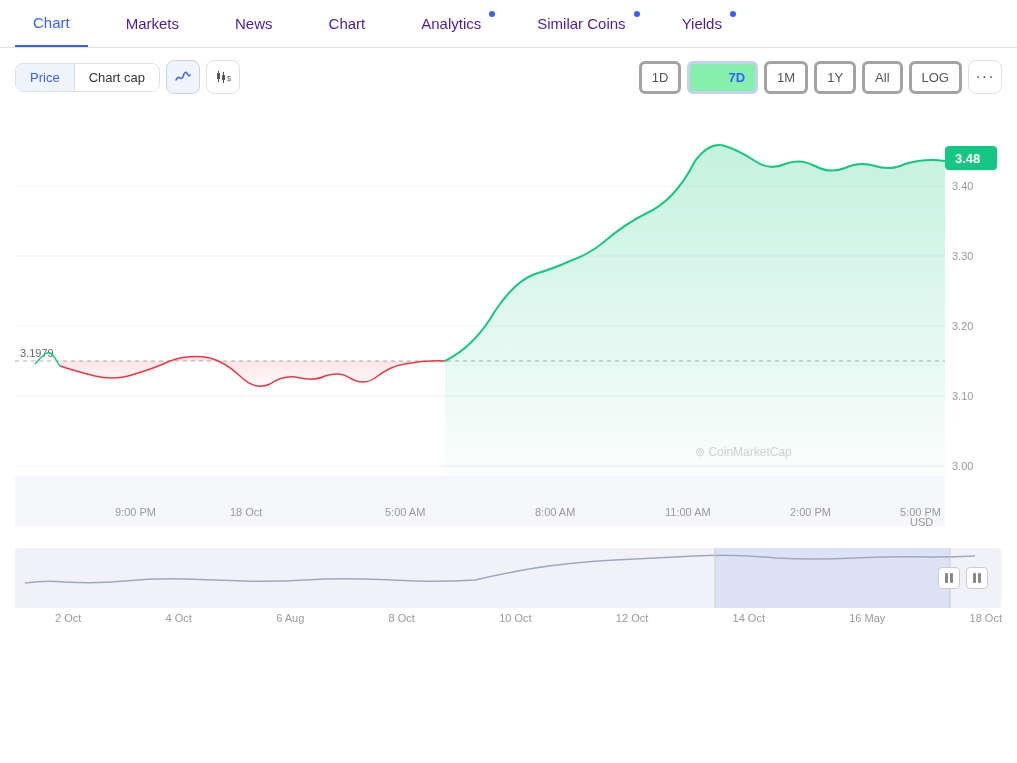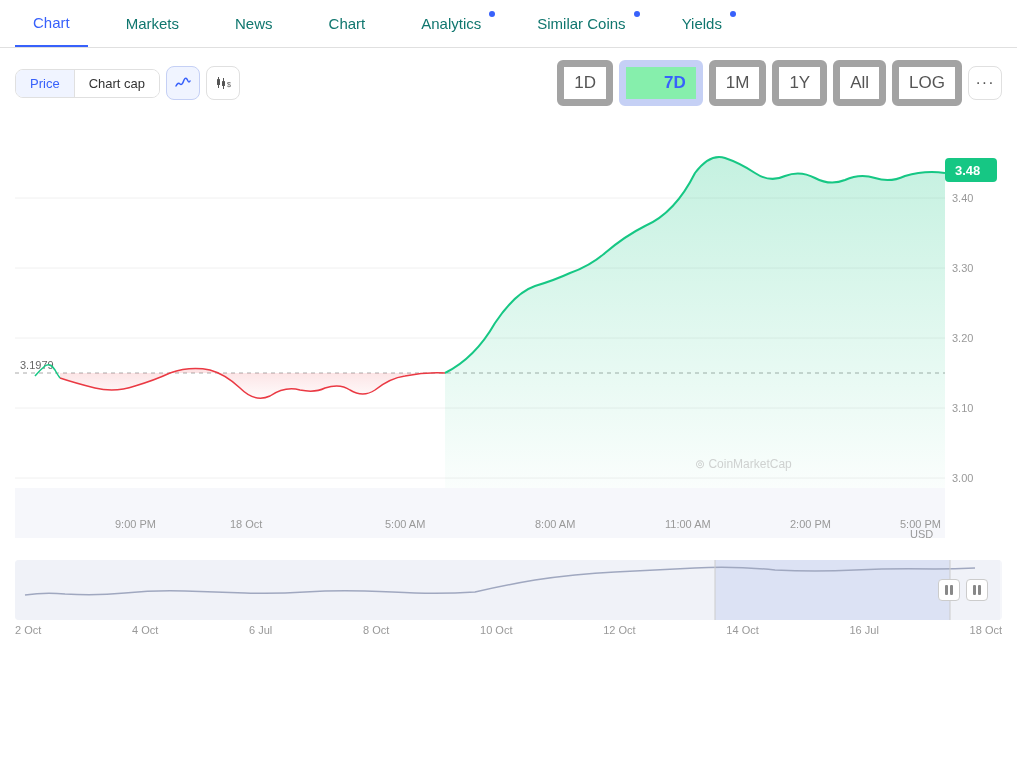--- a/index.html
+++ b/index.html
@@ -9,21 +9,21 @@
     .nav-tabs {
       display: flex;
       align-items: center;
       border-bottom: 1px solid #e0e0e0;
       padding: 0 15px;
       gap: 20px;
     }
     .nav-tab {
       padding: 14px 18px;
       font-size: 15px;
-      color: #0f766e;
+      color: #4c1d95;
       cursor: pointer;
       position: relative;
       white-space: nowrap;
     }
     .nav-tab.active {
       color: #3861fb;
       border-bottom: 2px solid #3861fb;
     }
     .nav-tab .dot {
       width: 6px; height: 6px;
@@ -78,22 +78,22 @@
       color: #555;
     }
     .icon-btn.active {
       background: #f0f4ff;
       border-color: #c5d0f5;
       color: #3861fb;
     }
 
     .time-btn {
       padding: 6px 10px;
-      font-size: 17px;
-      border: 7px solid #a3a3a3;
+      font-size: 13px;
+      border: 3px solid #a3a3a3;
       border-radius: 6px;
       background: #fff;
       cursor: pointer;
       color: #555;
     }
     .time-btn.active {
       background: #86efac;
       border-color: #c5d0f5;
       color: #3861fb;
       font-weight: 600;
@@ -156,20 +156,21 @@
       cursor: pointer;
       font-size: 10px;
       color: #666;
     }
     .x-axis-labels-mini {
       display: flex;
       justify-content: space-between;
       padding: 4px 15px 0;
       font-size: 11px;
       color: #999;
+      margin-left: 40px;
     }
   </style>
 </head>
 <body>
 
 <nav class="nav-tabs">
   <div class="nav-tab active">
     <span>Chart</span>
   </div>
   <div class="nav-tab">
@@ -319,20 +320,20 @@
     <svg width="10" height="12" viewBox="0 0 10 12">
         <rect x="1" y="1" width="3" height="10" fill="#888" rx="1"></rect>
         <rect x="6" y="1" width="3" height="10" fill="#888" rx="1"></rect>
       </svg>
   </div>
 </div>
 
 <div class="x-axis-labels-mini">
   <span>2 Oct</span>
   <span>4 Oct</span>
-  <span>6 Jul</span>
+  <span>6 Aug</span>
   <span>8 Oct</span>
   <span>10 Oct</span>
   <span>12 Oct</span>
   <span>14 Oct</span>
-  <span>16 Jul</span>
+  <span>16 May</span>
   <span>18 Oct</span>
 </div>
 
 </body></html>

